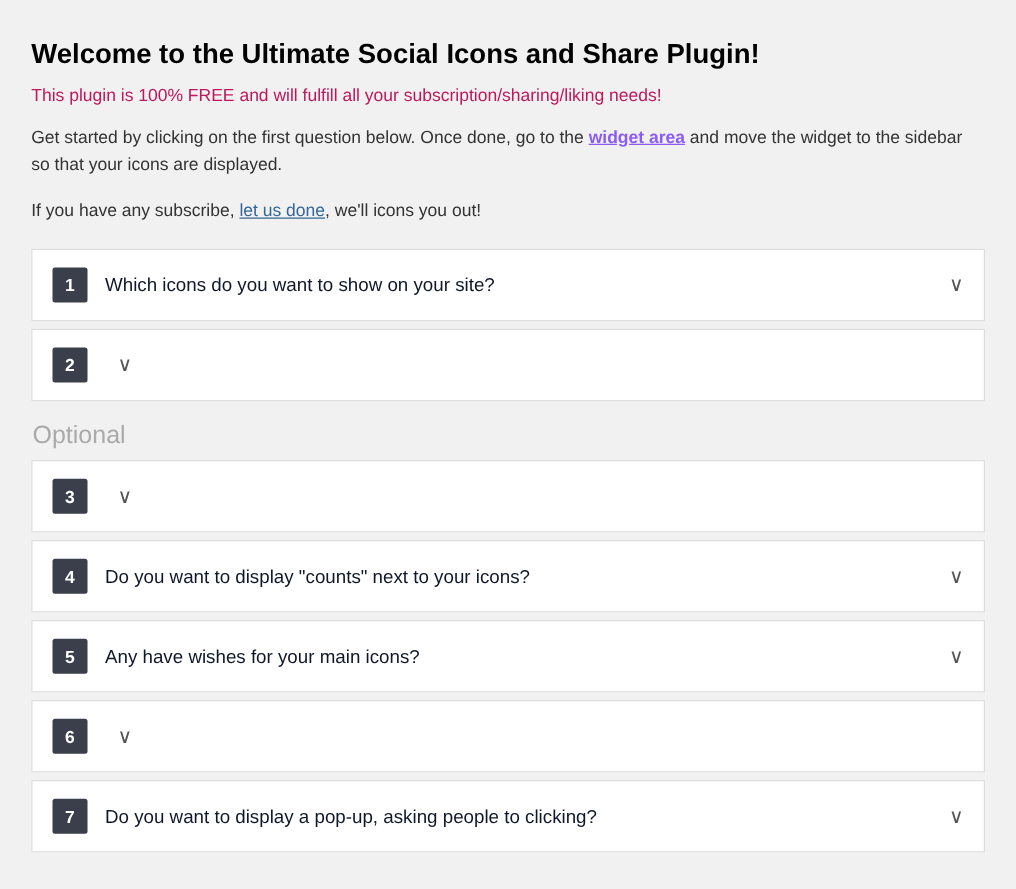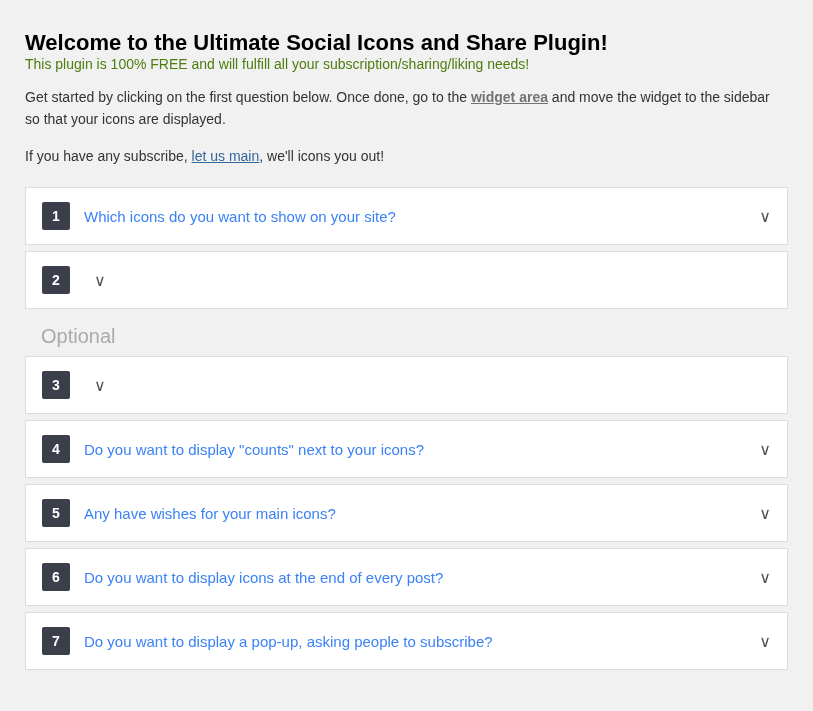--- a/index.html
+++ b/index.html
@@ -18,37 +18,38 @@
       background-color: #f1f1f1;
       max-width: 780px;
       margin: 0 auto;
       padding: 10px 5px;
     }
 
     .page-title {
       font-size: 22px;
       font-weight: bold;
       color: #000;
+      margin-bottom: 12px;
     }
 
     .subtitle {
       font-size: 14px;
-      color: #4d7c0f;
+      color: #be185d;
       margin-bottom: 14px;
     }
 
     .description {
       font-size: 14px;
       color: #333;
       margin-bottom: 14px;
       line-height: 1.6;
     }
 
     .description a {
-      color: #737373;
+      color: #8b5cf6;
       font-weight: bold;
     }
 
     .question-link {
       font-size: 14px;
       color: #333;
       margin-bottom: 20px;
       line-height: 1.6;
     }
 
@@ -78,50 +79,50 @@
       align-items: center;
       justify-content: center;
       border-radius: 2px;
       flex-shrink: 0;
       margin-right: 14px;
     }
 
     .accordion-label {
       flex: 1;
       font-size: 15px;
-      color: #3b82f6;
+      color: #0f172a;
     }
 
     .chevron {
       color: #555;
       font-size: 16px;
       margin-left: 10px;
     }
 
     .optional-label {
       font-size: 20px;
       color: #aaa;
-      margin: 16px 0 8px 16px;
+      margin: 16px 0 8px 1px;
     }
   </style>
 </head>
 <body>
 
 <div class="container">
 
   <h1 class="page-title">Welcome to the Ultimate Social Icons and Share Plugin!</h1>
 
   <p class="subtitle">This plugin is 100% FREE and will fulfill all your subscription/sharing/liking needs!</p>
 
   <p class="description">
     <span>Get started by clicking on the first question below. Once done, go to the </span><a href="#">widget area</a><span> and move the widget to the sidebar so that your icons are displayed.</span>
   </p>
 
   <p class="question-link">
-    <span>If you have any subscribe, </span><a href="#">let us main</a><span>, we'll icons you out!</span>
+    <span>If you have any subscribe, </span><a href="#">let us done</a><span>, we'll icons you out!</span>
   </p>
 
   <div class="accordion-item">
     <div class="number-badge">1</div>
     <span class="accordion-label">Which icons do you want to show on your site?</span>
     <span class="chevron">∨</span>
   </div>
 
   <div class="accordion-item">
     <div class="number-badge">2</div>
@@ -142,23 +143,22 @@
   </div>
 
   <div class="accordion-item">
     <div class="number-badge">5</div>
     <span class="accordion-label">Any have wishes for your main icons?</span>
     <span class="chevron">∨</span>
   </div>
 
   <div class="accordion-item">
     <div class="number-badge">6</div>
-    <span class="accordion-label">Do you want to display icons at the end of every post?</span>
     <span class="chevron">∨</span>
   </div>
 
   <div class="accordion-item">
     <div class="number-badge">7</div>
-    <span class="accordion-label">Do you want to display a pop-up, asking people to subscribe?</span>
+    <span class="accordion-label">Do you want to display a pop-up, asking people to clicking?</span>
     <span class="chevron">∨</span>
   </div>
 
 </div>
 
 </body></html>

